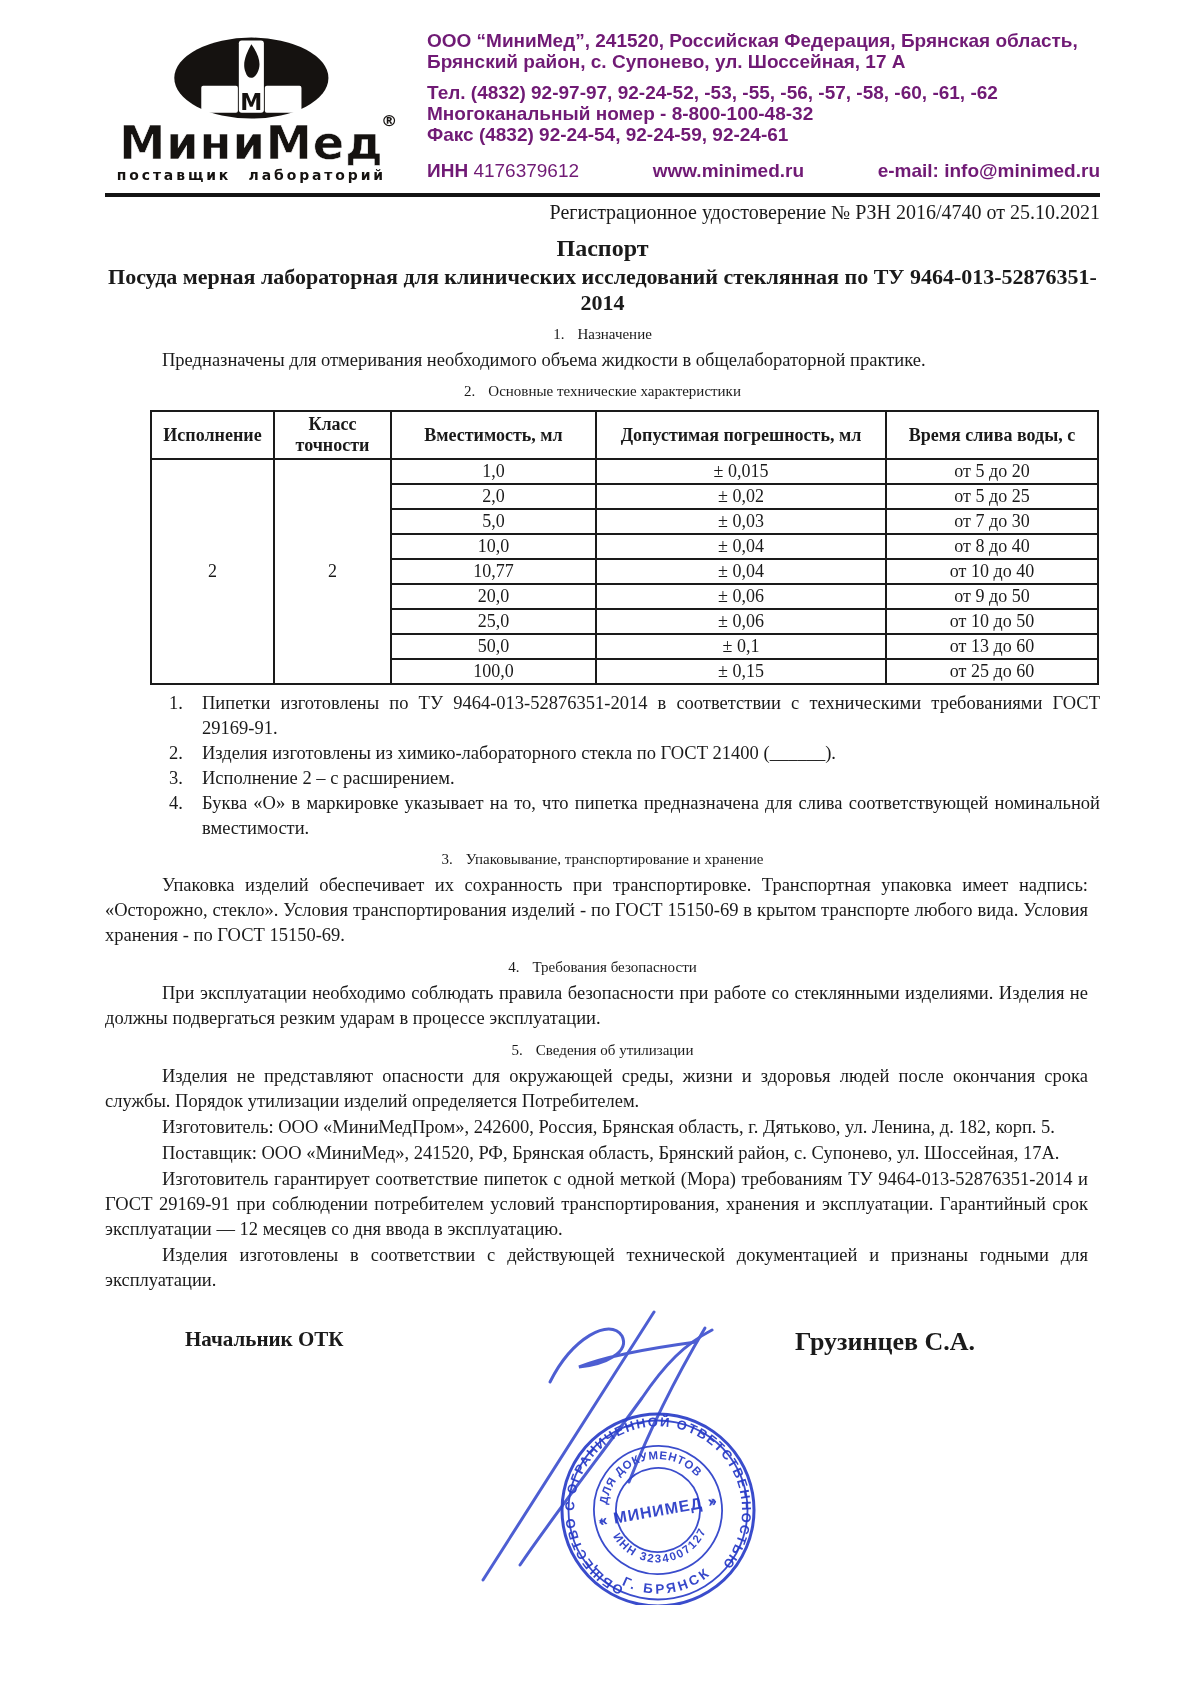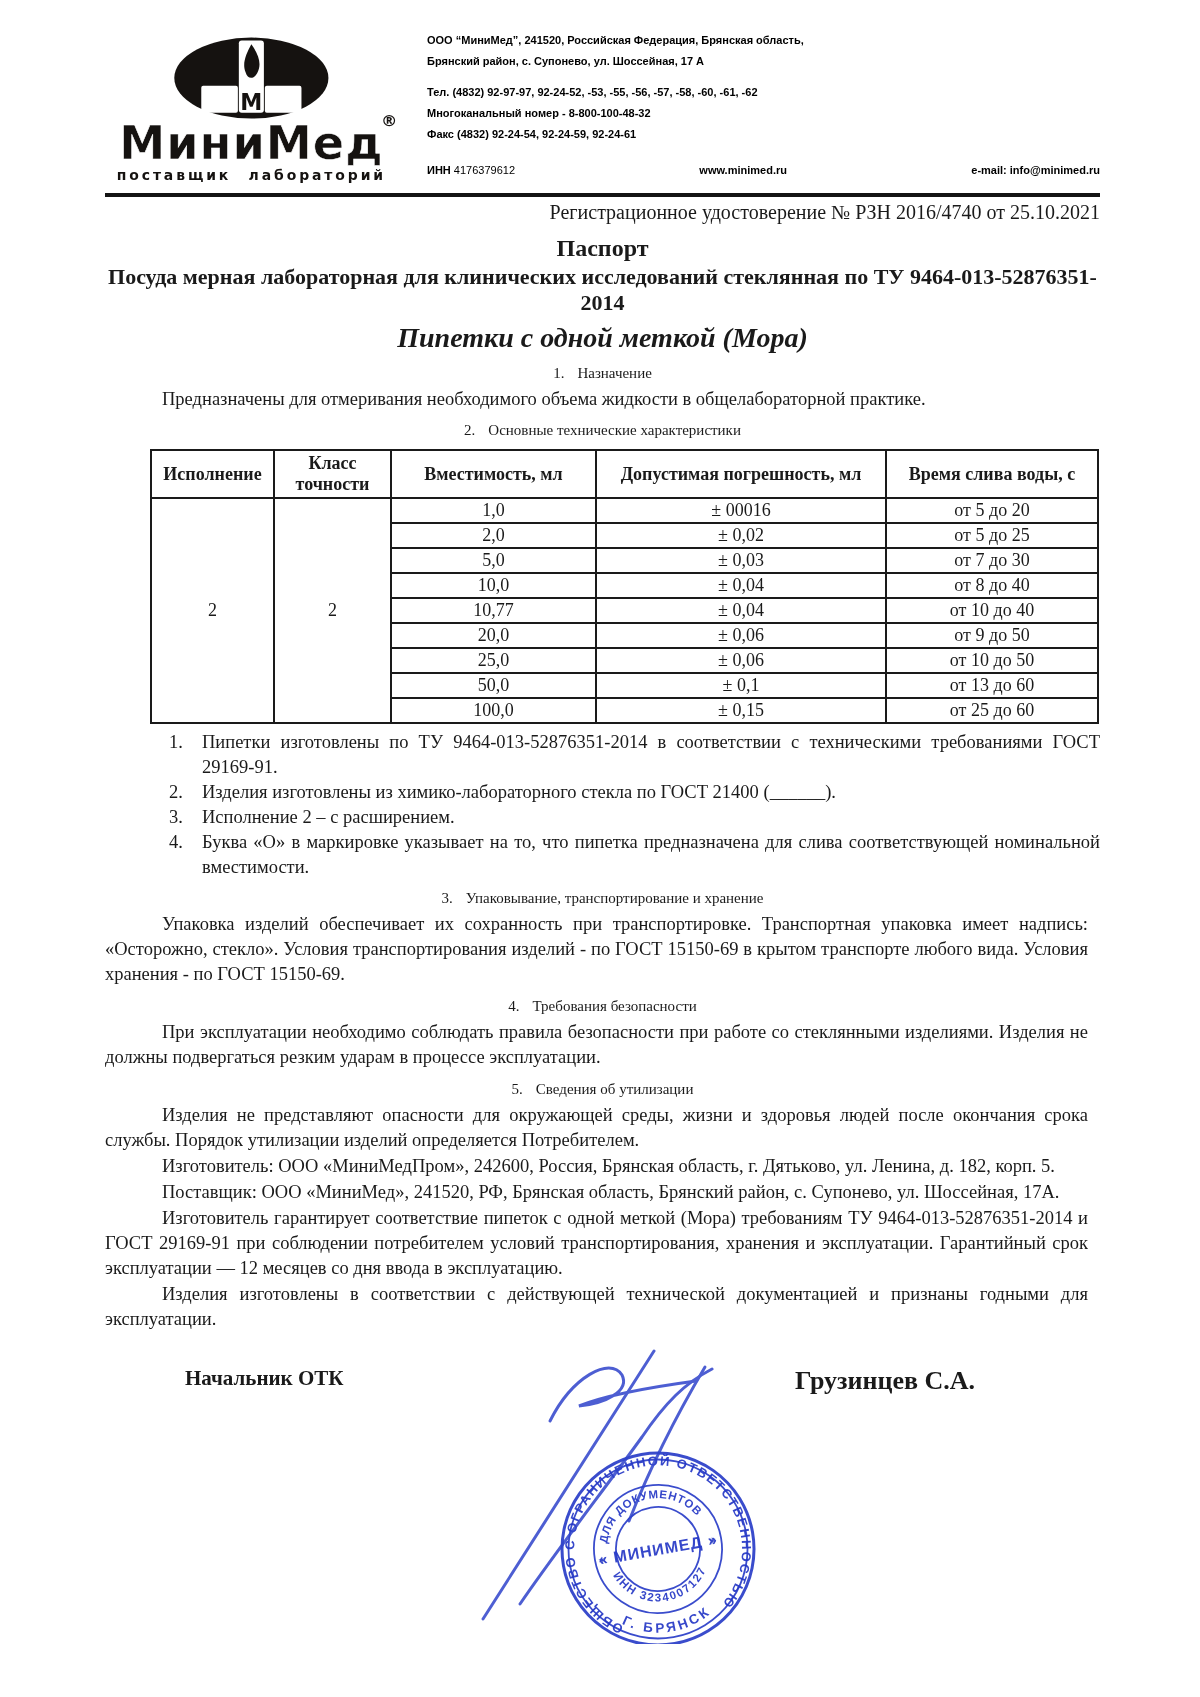--- a/index.html
+++ b/index.html
@@ -9,21 +9,21 @@
     font-family:"Liberation Serif","DejaVu Serif",serif;
   }
   .content { position:absolute; left:105px; top:22px; width:995px; }
 
   
   .hdr { display:flex; }
   .logo-box { flex:0 0 322px; padding-top:4px; }
   .hdr-info {
     flex:1; padding-top:8px;
     font-family:"Liberation Sans","DejaVu Sans",sans-serif;
-    font-weight:bold; font-size:11px; line-height:21px; color:#000000;
+    font-weight:bold; font-size:19px; line-height:21px; color:#701a75;
   }
   .hdr-gap { height:10px; }
   .inn-row { display:flex; justify-content:space-between; margin-top:15px; align-items:baseline; }
   .inn-num { font-weight:normal; font-family:"Liberation Sans",sans-serif; }
 
   .rule { height:4px; background:#141414; margin-top:5px; }
   .reg  { text-align:right; font-size:20px; line-height:26px; margin-top:2px; }
 
   .title    { text-align:center; font-weight:bold; font-size:24px;  line-height:27px; margin-top:10px; }
   .subtitle { text-align:center; font-weight:bold; font-size:22px; line-height:26px; margin-top:2px; }
@@ -102,21 +102,20 @@
           </span>
         </div>
       </div>
     </div>
 
     <div class="rule"></div>
     <div class="reg">Регистрационное удостоверение № РЗН 2016/4740 от 25.10.2021</div>
 
     <div class="title">Паспорт</div>
     <div class="subtitle">Посуда мерная лабораторная для клинических исследований стеклянная по ТУ 9464-013-52876351-2014</div>
-    <div class="product">Пипетки с одной меткой (Мора)</div>
 
     <div class="sec-head"><span>1.</span><span class="sp"></span><span>Назначение</span></div>
     <p class="body">Предназначены для отмеривания необходимого объема жидкости в общелабораторной практике.</p>
 
     <div class="sec-head"><span>2.</span><span class="sp"></span><span>Основные технические характеристики</span></div>
 
     <table class="spec">
       <colgroup>
         <col style="width:123px">
           <col style="width:117px">
@@ -131,21 +130,21 @@
           <th>Вместимость, мл</th>
           <th>Допустимая погрешность, мл</th>
           <th>Время слива воды, с</th>
         </tr>
       </thead>
       <tbody>
         <tr>
           <td rowspan="9">2</td>
           <td rowspan="9">2</td>
           <td>1,0</td>
-          <td>± 00016</td>
+          <td>± 0,015</td>
           <td>от 5 до 20</td>
         </tr>
         <tr>
             <td>2,0</td>
             <td>± 0,02</td>
             <td>от 5 до 25</td>
           </tr>
         <tr>
             <td>5,0</td>
             <td>± 0,03</td>

